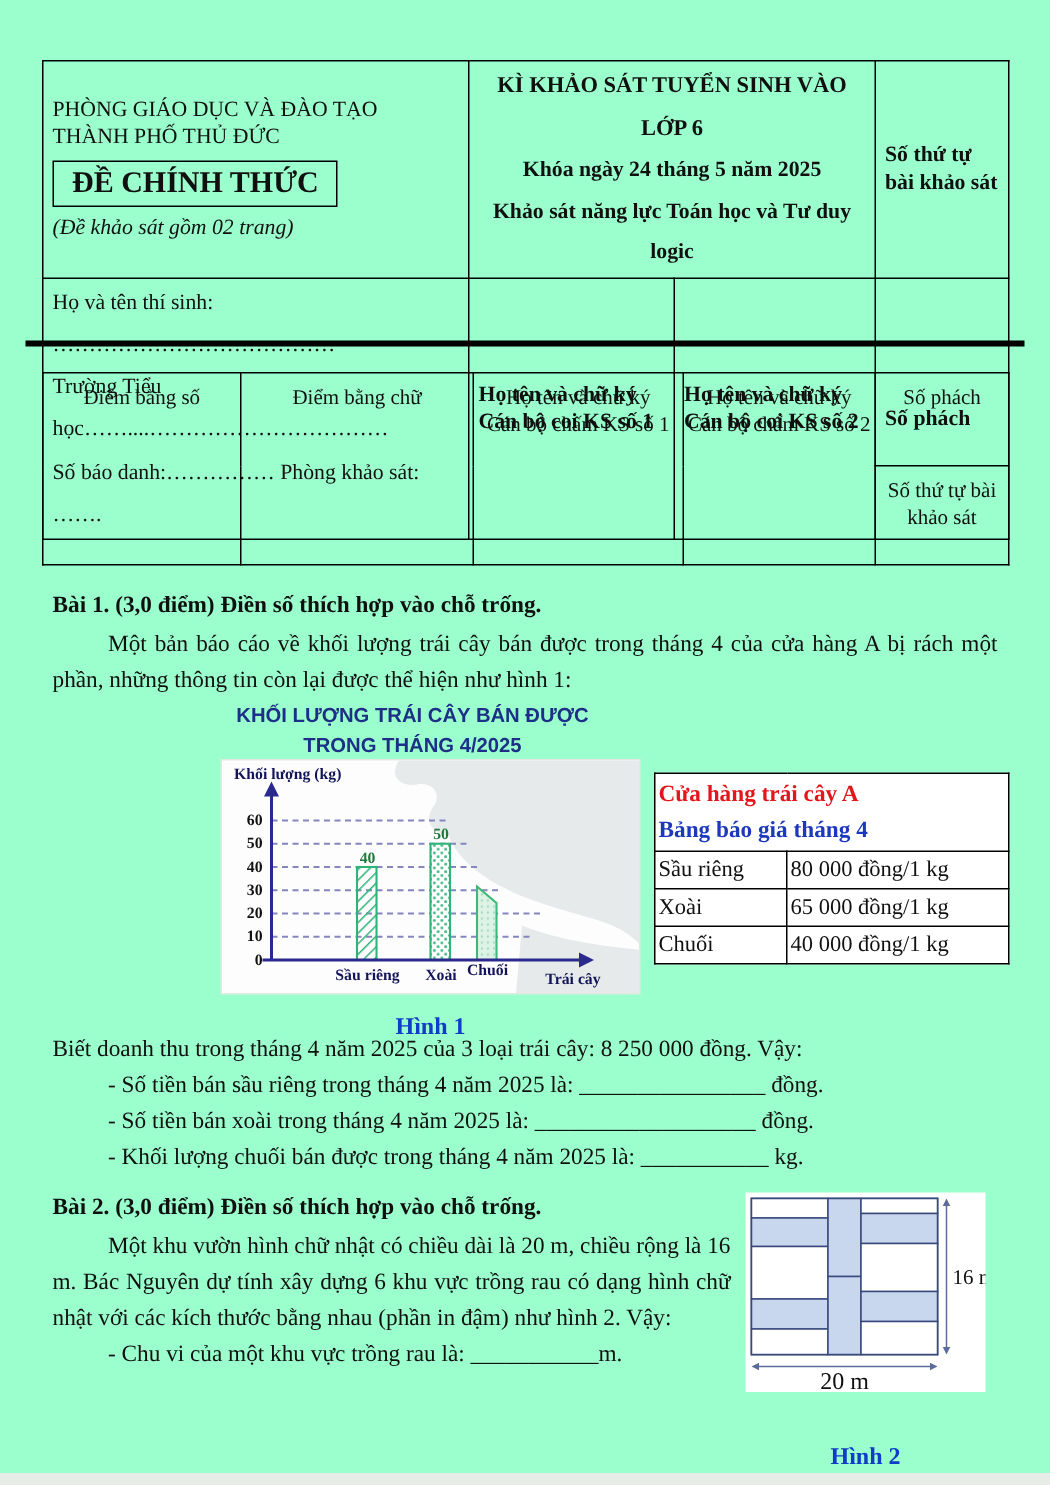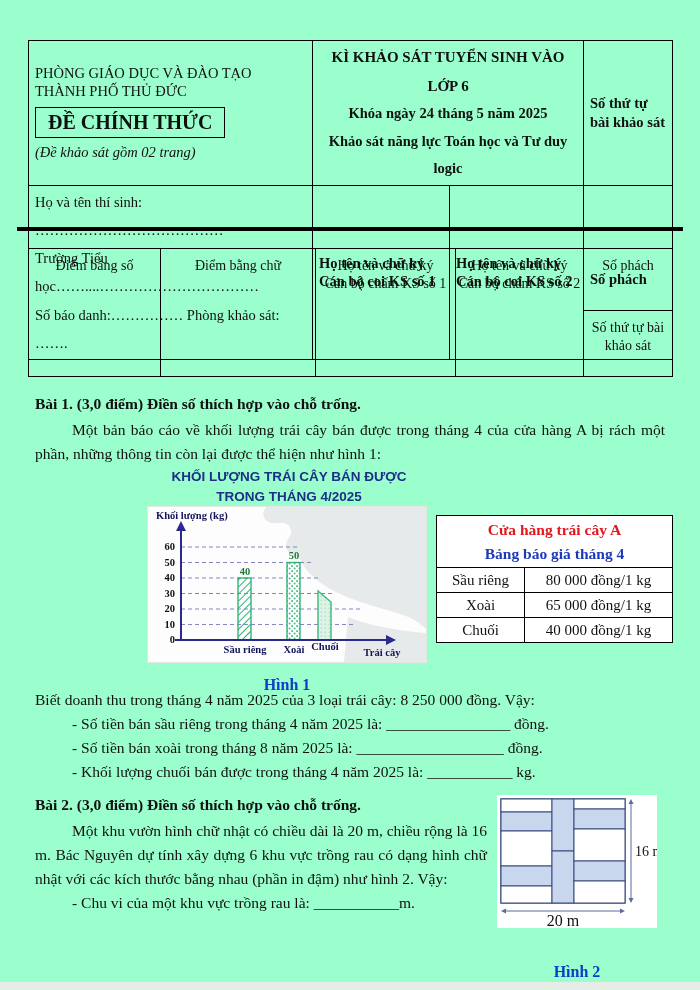--- a/index.html
+++ b/index.html
@@ -23,31 +23,31 @@
   .cand-info{font-size:15px; line-height:1.95; padding-left:10px; vertical-align:middle;}
   .divider{position:absolute; left:17px; top:227px; width:666px; height:4px; background:#000;}
   .grade-table{position:absolute; left:28px; top:248px; width:644px; table-layout:fixed;}
   .grade-table td{border:1.4px solid #000; font-size:14px; text-align:center; vertical-align:top; padding-top:8px; line-height:1.3;}
   
   .ex-block{position:absolute; left:35px; width:630px; font-size:15.5px; line-height:1.55;}
   .ex-heading{font-weight:bold;}
   .para{ text-align:justify; text-indent:37px; margin:2px 0 0 0;}
   .qline{ margin-left:37px; }
   
-  .chart-title{position:absolute; left:124px; top:467px; width:330px; text-align:center;
+  .chart-title{position:absolute; left:110px; top:467px; width:330px; text-align:center;
     font-family:"Liberation Sans","DejaVu Sans",sans-serif; font-weight:bold; font-size:13.5px;
     color:#1d2f86; line-height:1.45;}
   .chart-panel{position:absolute; left:148px; top:507px; width:278px; height:155px;
     background:#fdfdfe; box-shadow:0 0 0 1px #e2e9e2;}
   .fig-caption{position:absolute; text-align:center; font-weight:bold; font-size:16px; color:#0f3cc9;}
   .cap1{left:148px; top:676px; width:278px;}
   .cap2{left:497px; top:931px; width:160px;margin-top:32px;}
   
   .price-table{position:absolute; left:436px; top:515px; width:236px; background:#fff; table-layout:fixed;}
-  .price-table td{border:1.4px solid #000; font-size:15px; text-align:center; padding:1px 2px;}
+  .price-table td{border:1.4px solid #000; font-size:15px; text-align:left; padding:1px 2px;}
   .price-title1{color:#e3161b; font-weight:bold; font-size:15.5px; line-height:1.55;}
   .price-title2{color:#1c39bb; font-weight:bold; font-size:15.5px; line-height:1.5;}
   
   .fig2-panel{position:absolute; left:497px; top:795px; width:160px; height:133px; background:#fff;}
   .footer-strip{position:absolute; left:0; bottom:0; width:700px; height:8px; background:#e7ece7;}
 </style>
 </head>
 <body>
 
 <div class="page">
@@ -225,21 +225,21 @@
     <tr style="height:25px">
       <td>Chuối</td>
       <td>40 000 đồng/1 kg</td>
     </tr>
   </tbody>
     </table>
 
   <div class="ex-block" style="top:688px">
     <div>Biết doanh thu trong tháng 4 năm 2025 của 3 loại trái cây: 8 250 000 đồng. Vậy:</div>
     <div class="qline">- Số tiền bán sầu riêng trong tháng 4 năm 2025 là: ________________ đồng.</div>
-    <div class="qline">- Số tiền bán xoài trong tháng 8 năm 2025 là: ___________________ đồng.</div>
+    <div class="qline">- Số tiền bán xoài trong tháng 4 năm 2025 là: ___________________ đồng.</div>
     <div class="qline">- Khối lượng chuối bán được trong tháng 4 năm 2025 là: ___________ kg.</div>
   </div>
 
   <div class="ex-block" style="top:793px">
     <div class="ex-heading">Bài 2. (3,0 điểm) Điền số thích hợp vào chỗ trống.</div>
     <p class="para" style="width:452px">Một khu vườn hình chữ nhật có chiều dài là 20 m, chiều rộng là 16 m. Bác Nguyên dự tính xây dựng 6 khu vực trồng rau có dạng hình chữ nhật với các kích thước bằng nhau (phần in đậm) như hình 2. Vậy:</p>
     <div class="qline">- Chu vi của một khu vực trồng rau là: ___________m.</div>
   </div>
 
   <div class="fig2-panel">

